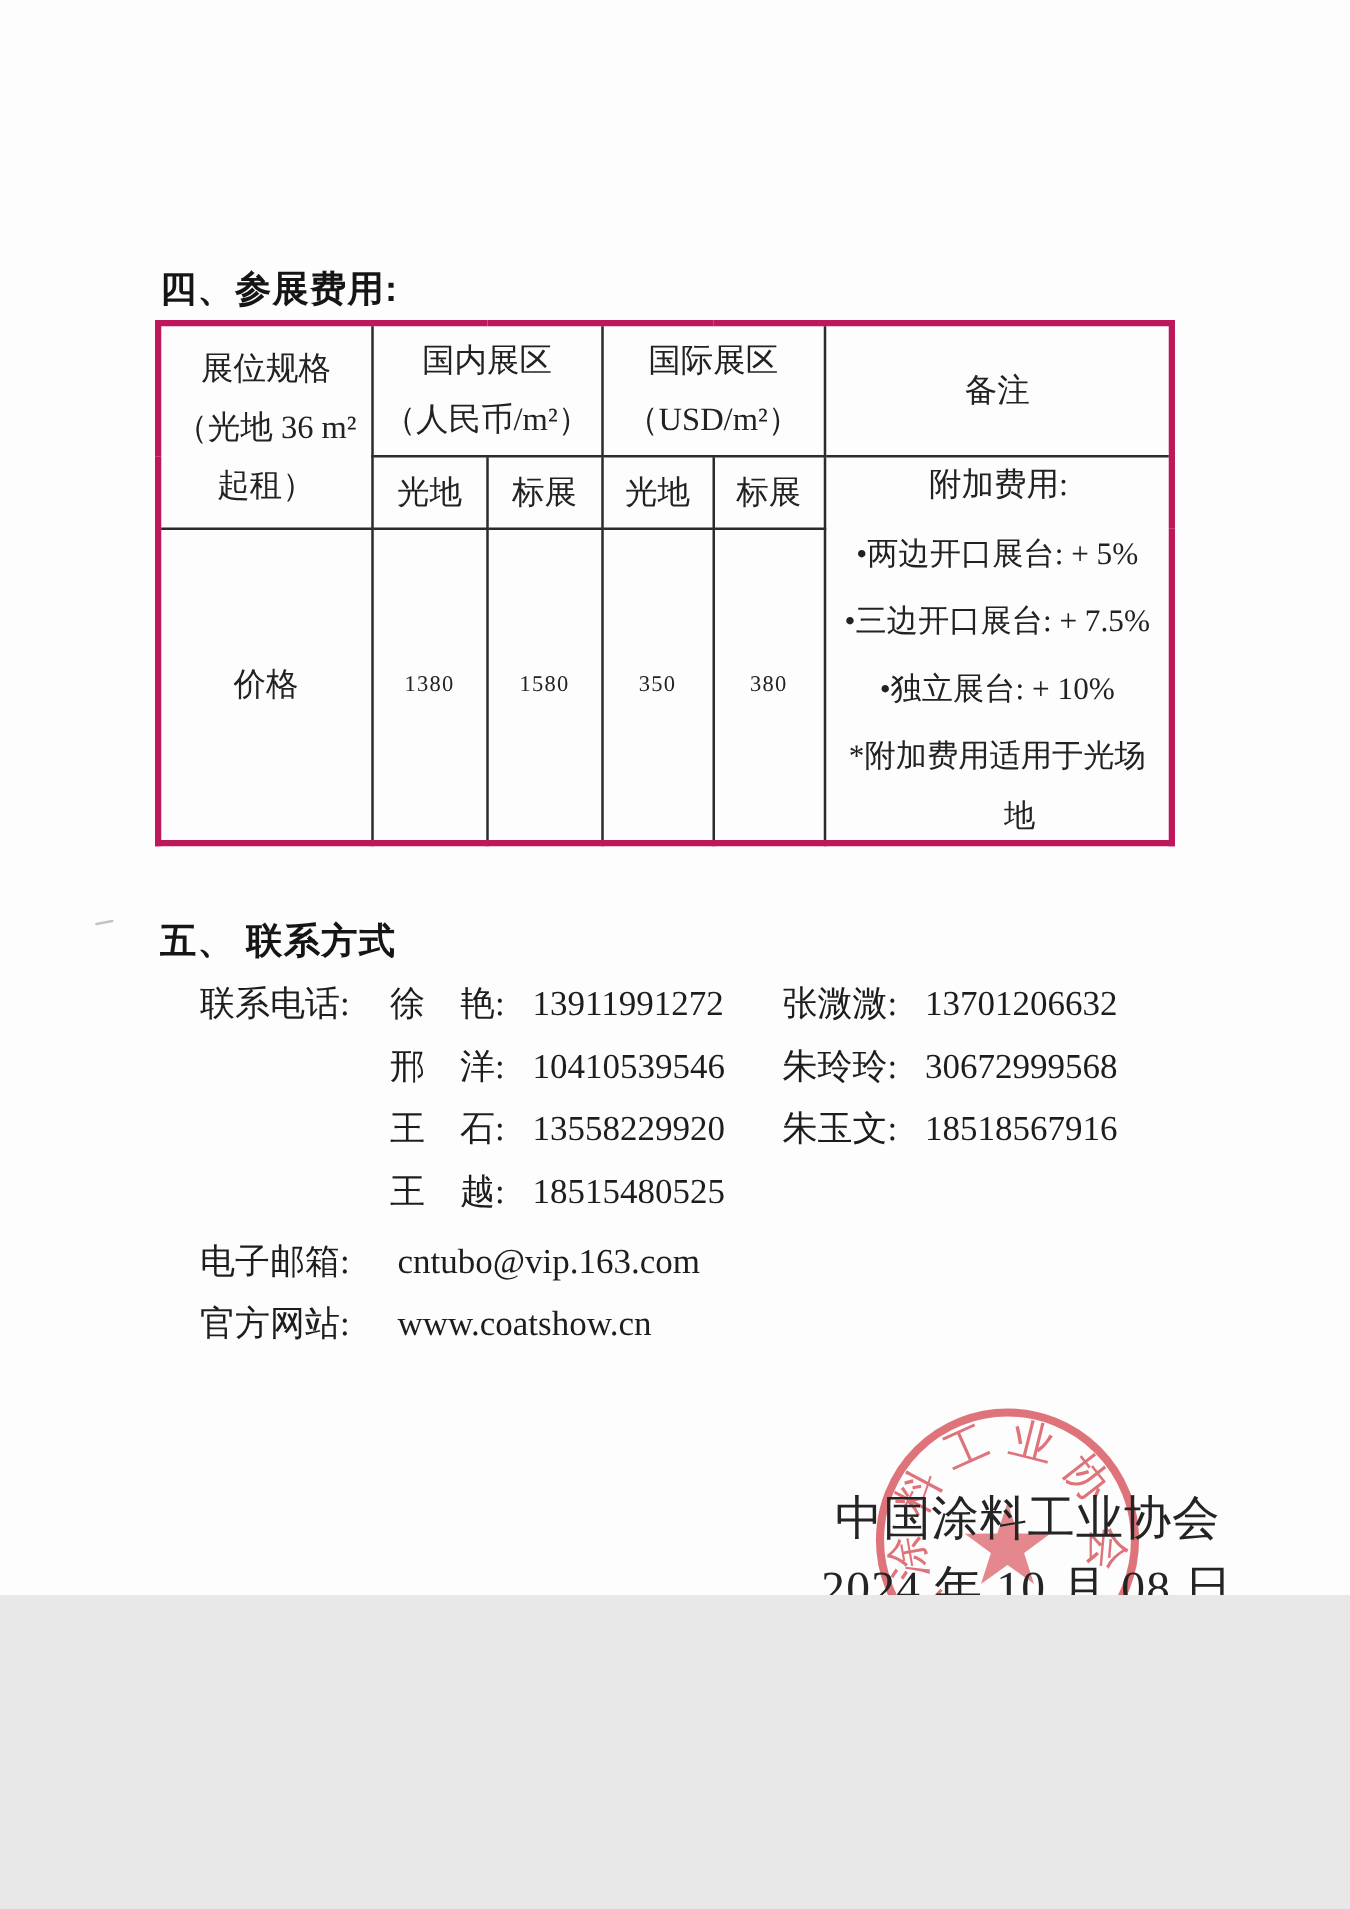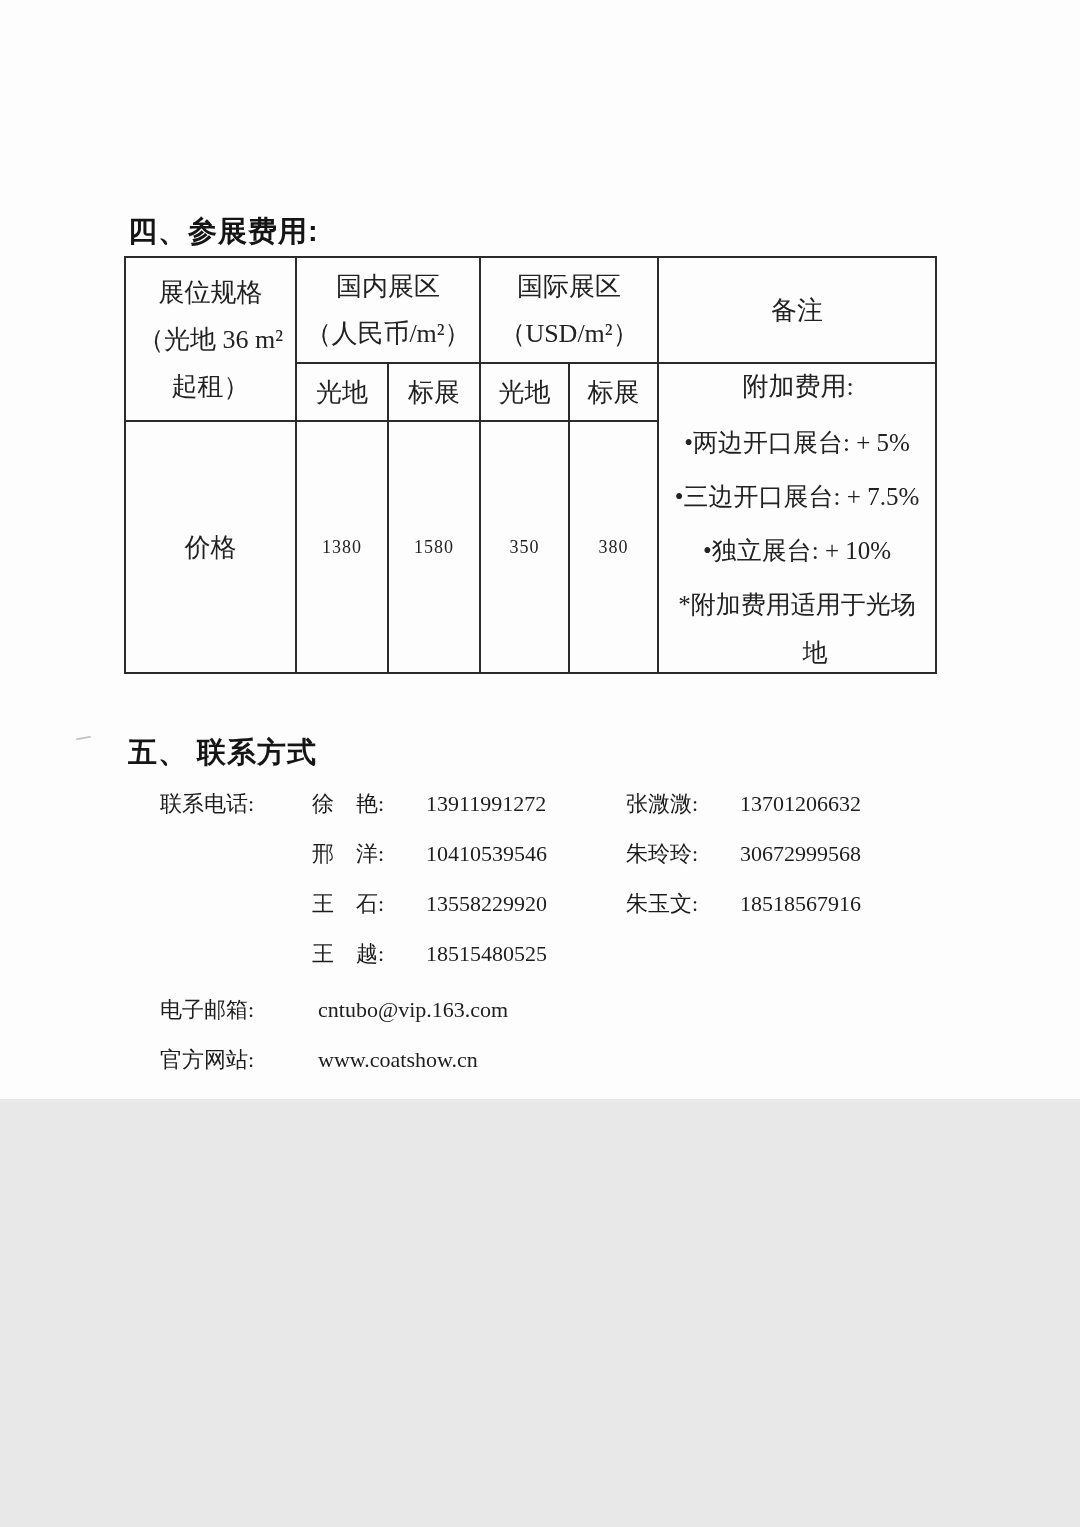--- a/index.html
+++ b/index.html
@@ -1,18 +1,18 @@
 <!DOCTYPE html>
 <html><head>
 <meta charset="utf-8">
 <style>
   html,body{margin:0;padding:0;background:#e8e8e8;}
   .page{
     position:relative;
-    width:1080px;height:1099px;
+    width:1080px;height:1276px;
     margin:0 auto;
     background:#fdfdfd;
     overflow:hidden;
     color:#1e1e1e;
     font-family:"Liberation Serif","DejaVu Serif",serif;
   }
   
   .sec-heading{
     position:absolute;
     font-family:"Liberation Sans","DejaVu Sans",sans-serif;
@@ -36,37 +36,37 @@
     position:absolute;left:124px;top:256px;
     border-collapse:collapse;table-layout:fixed;
     width:811px;
     font-size:26px;color:#222;
   }
   table.fees td{
     border:2px solid #2b2b2b;
     text-align:center;vertical-align:middle;
     padding:0;
   }
-  table.fees{border:2px solid #be185d;}
+  table.fees{border:5px solid #be185d;}
   .hdr-line{line-height:47px;white-space:nowrap;}
   .subhdr{font-size:26px;font-family:Liberation Mono, monospace;}
   .price-cell{font-size:18px;letter-spacing:1px;}
   td.notes-cell{
     text-align:left;vertical-align:top;
     padding:6px 4px 0 8px;
     white-space:nowrap;
   }
   .notes-title{line-height:34px;margin:2px 0 0 2px;font-size:26px;}
   .notes-item{line-height:30px;margin-top:24px;font-size:25px;}
   .notes-cont{margin-top:18px;padding-left:36px;}
 
   
   .contact{
     position:absolute;left:160px;top:786px;
-    font-size:22px;color:#1d1d1d;
+    font-size:28px;color:#1d1d1d;
   }
   .c-row{display:flex;height:36px;line-height:36px;margin-bottom:14px;white-space:nowrap;}
   .c-label{width:152px;}
   .c-name-l{width:104px;}
   .c-num-l{width:200px;padding-left:10px;}
   .c-name-r{width:106px;}
   .c-num-r{padding-left:8px;}
   .c-row.email{margin-top:20px;}
   .c-row.email .c-label,.c-row.web .c-label{width:158px;}
   .c-value{padding-left:0px;}

